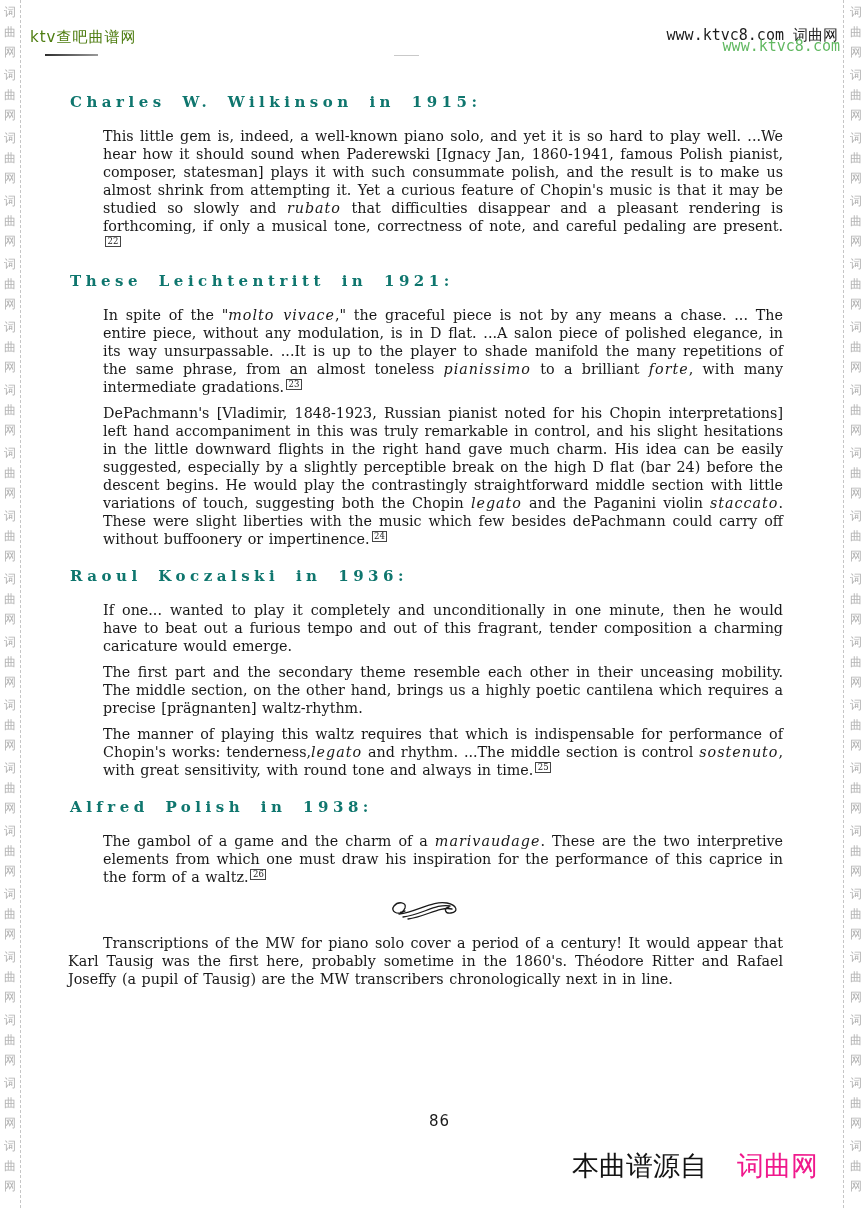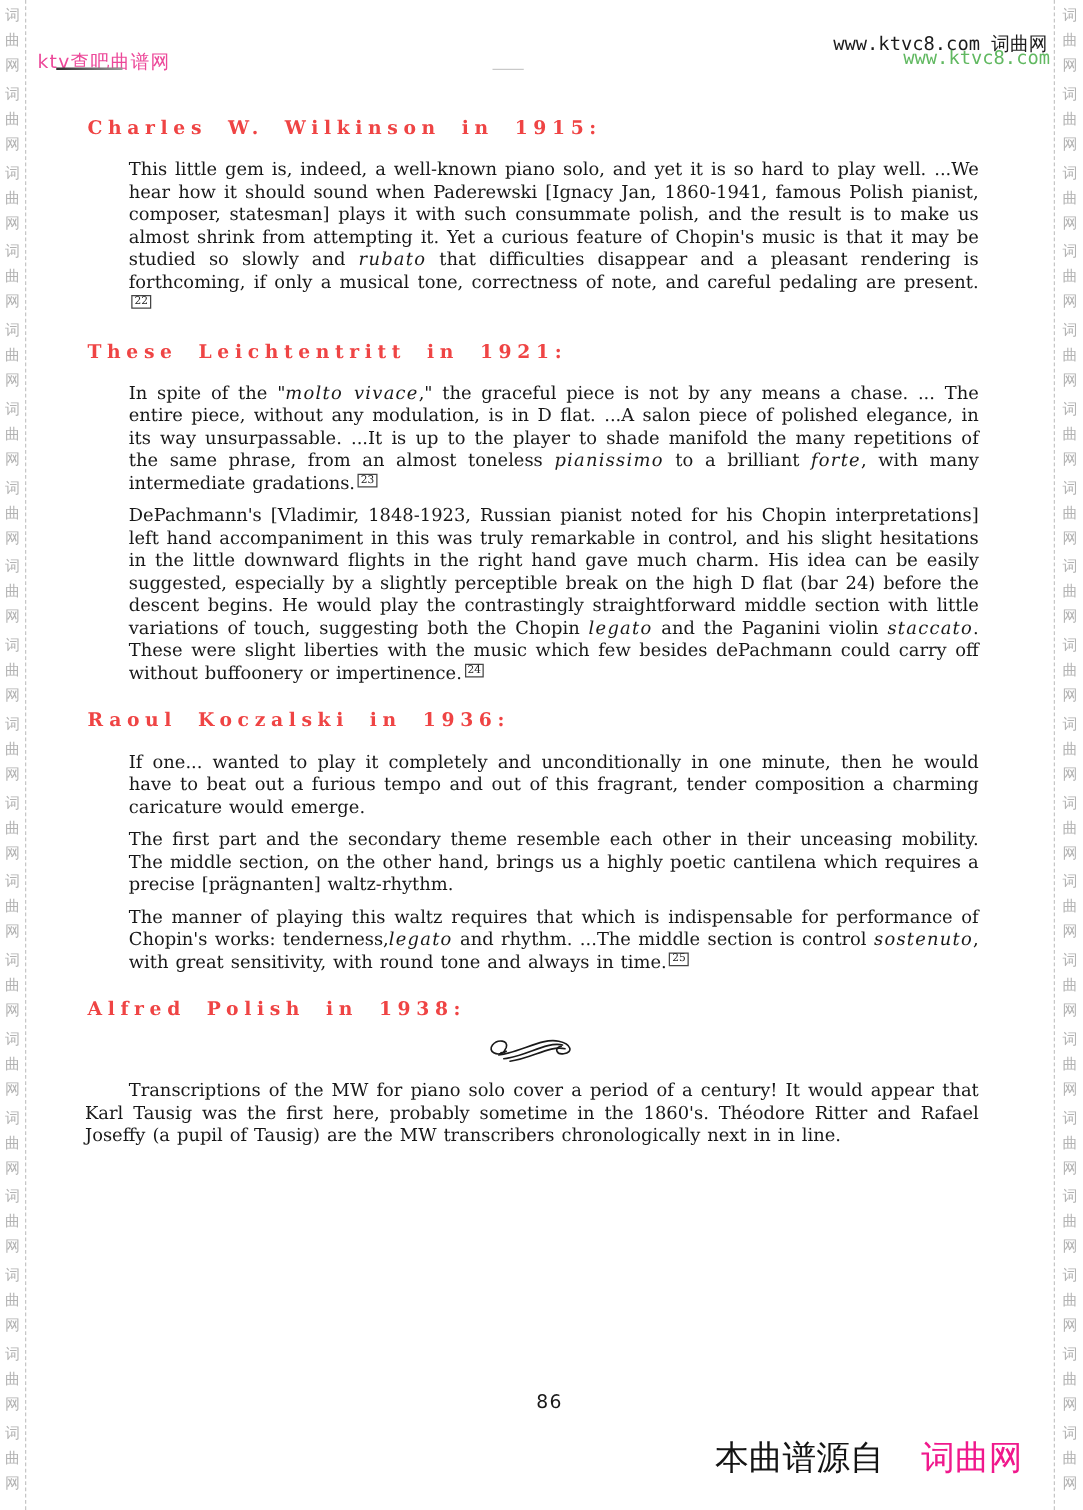--- a/index.html
+++ b/index.html
@@ -10,32 +10,32 @@
   
   .wm-strip{position:absolute;top:2px;width:18px;display:flex;flex-direction:column;align-items:center;}
   .wm-strip.left{left:1px;}
   .wm-strip.right{left:847px;}
   .wm-group{display:flex;flex-direction:column;align-items:center;margin-bottom:3px;}
   .wm-char{font-family:"DejaVu Sans", sans-serif;font-size:12px;line-height:20px;color:#b3b3b3;}
   .dash-line{position:absolute;top:0;bottom:0;width:0;border-left:1px dashed #c6c6c6;}
   .dash-line.left{left:20px;}
   .dash-line.right{left:843px;}
   
-  .site-name{position:absolute;left:30px;top:40px;font-family:"DejaVu Sans", sans-serif;
-    font-size:15px;letter-spacing:1px;color:#ec4899;}
+  .site-name{position:absolute;left:30px;top:28px;font-family:"DejaVu Sans", sans-serif;
+    font-size:15px;letter-spacing:1px;color:#4d7c0f;}
   .hdr-rule-dark{position:absolute;left:45px;top:54px;width:53px;height:2px;
     background:linear-gradient(to right,#2e2e2e,#9a9a9a);}
   .hdr-rule-faint{position:absolute;left:394px;top:55px;width:25px;height:1px;background:#c9c9c9;}
   .wm-black{position:absolute;right:28px;top:26px;font-family:"DejaVu Sans Mono", monospace;
     font-size:15px;color:#1c1c1c;white-space:nowrap;}
   .wm-green{position:absolute;right:26px;top:37px;font-family:"DejaVu Sans Mono", monospace;
     font-size:15px;color:#3aa73a;opacity:.8;white-space:nowrap;}
   
   .doc{position:absolute;left:68px;top:0;width:715px;padding-top:93px;}
-  .sec-heading{font-size:15px;font-weight:bold;color:#ef4444;margin:19px 0 0 2px;
+  .sec-heading{font-size:15px;font-weight:bold;color:#0f766e;margin:19px 0 0 2px;
     letter-spacing:4.5px;word-spacing:7px;white-space:nowrap;}
   .sec-heading.first{margin-top:0;}
   .para{font-size:14.3px;line-height:18px;text-align:justify;color:#181818;
     margin:16px 0 0 35px;word-spacing:1px;}
   .para + .para{margin-top:8px;}
   .it{font-style:italic;letter-spacing:1px;}
   .fn{display:inline-block;font-size:8.5px;line-height:9px;border:1px solid #444;
     padding:0 1.5px;vertical-align:5px;color:#222;margin-left:2px;font-style:normal;letter-spacing:0;}
   .flourish-wrap{text-align:center;margin-top:10px;height:26px;}
   .closing{font-size:14.3px;line-height:18px;text-align:justify;color:#181818;
@@ -259,20 +259,21 @@
 <h2 class="sec-heading first">Charles W. Wilkinson in 1915:</h2>
     <p class="para"><span>This little gem is, indeed, a well-known piano solo, and yet it is so hard to play well. ...We hear how it should sound when Paderewski [Ignacy Jan, 1860-1941, famous Polish pianist, composer, statesman] plays it with such consummate polish, and the result is to make us almost shrink from attempting it. Yet a curious feature of Chopin's music is that it may be studied so slowly and </span><span class="it">rubato</span><span> that difficulties disappear and a pleasant rendering is forthcoming, if only a musical tone, correctness of note, and careful pedaling are present.</span><span class="fn">22</span></p>
     <h2 class="sec-heading">These Leichtentritt in 1921:</h2>
     <p class="para"><span>In spite of the "</span><span class="it">molto vivace</span><span>," the graceful piece is not by any means a chase. ... The entire piece, without any modulation, is in D flat. ...A salon piece of polished elegance, in its way unsurpassable. ...It is up to the player to shade manifold the many repetitions of the same phrase, from an almost toneless </span><span class="it">pianissimo</span><span> to a brilliant </span><span class="it">forte</span><span>, with many intermediate gradations.</span><span class="fn">23</span></p>
     <p class="para"><span>DePachmann's [Vladimir, 1848-1923, Russian pianist noted for his Chopin interpretations] left hand accompaniment in this was truly remarkable in control, and his slight hesitations in the little downward flights in the right hand gave much charm. His idea can be easily suggested, especially by a slightly perceptible break on the high D flat (bar 24) before the descent begins.  He would play the contrastingly straightforward middle section with little variations of touch, suggesting both the Chopin </span><span class="it">legato</span><span> and the Paganini violin </span><span class="it">staccato</span><span>.  These were slight liberties with the music which few besides dePachmann could carry off without buffoonery or impertinence.</span><span class="fn">24</span></p>
     <h2 class="sec-heading">Raoul Koczalski in 1936:</h2>
     <p class="para"><span>If one... wanted to play it completely and unconditionally in one minute, then he would have to beat out a furious tempo and out of this fragrant, tender composition a charming caricature would emerge.</span></p>
     <p class="para"><span>The first part and the secondary theme resemble each other in their unceasing mobility.  The middle section, on the other hand, brings us a highly poetic cantilena which requires a precise [prägnanten] waltz-rhythm.</span></p>
     <p class="para"><span>The manner of playing this waltz requires that which is indispensable for performance of Chopin's works:  tenderness,</span><span class="it">legato</span><span> and rhythm.  ...The middle section is control </span><span class="it">sostenuto</span><span>, with great sensitivity, with round tone and always in time.</span><span class="fn">25</span></p>
     <h2 class="sec-heading">Alfred Polish in 1938:</h2>
+    <p class="para"><span>The gambol of a game and the charm of a </span><span class="it">marivaudage</span><span>.  These are the two interpretive elements from which one must draw his inspiration for the performance of this caprice in the form of a waltz.</span><span class="fn">26</span></p>
     <div class="flourish-wrap"><svg width="74" height="26" viewBox="0 0 74 26">
         <g fill="none" stroke="#1a1a1a" stroke-width="1.3" stroke-linecap="round">
           <path d="M16,15 C8,20 1,15 5,10 C9,5 18,6 16,12 C14,17 10,18 12,16"></path>
           <path d="M10,18 C28,16 44,4 58,7 C68,9 70,16 62,17 C56,18 54,12 60,11"></path>
           <path d="M14,21 C32,19 48,7 61,10"></path>
           <path d="M19,23 C36,21 51,10 63,13"></path>
         </g>
       </svg></div>
     <p class="closing"><span>Transcriptions of the MW for piano solo cover a period of a century!  It would appear that Karl Tausig was the first here, probably sometime in the 1860's.  Théodore Ritter and Rafael Joseffy (a pupil of Tausig) are the MW transcribers chronologically next in in line.</span></p>
   </main>

